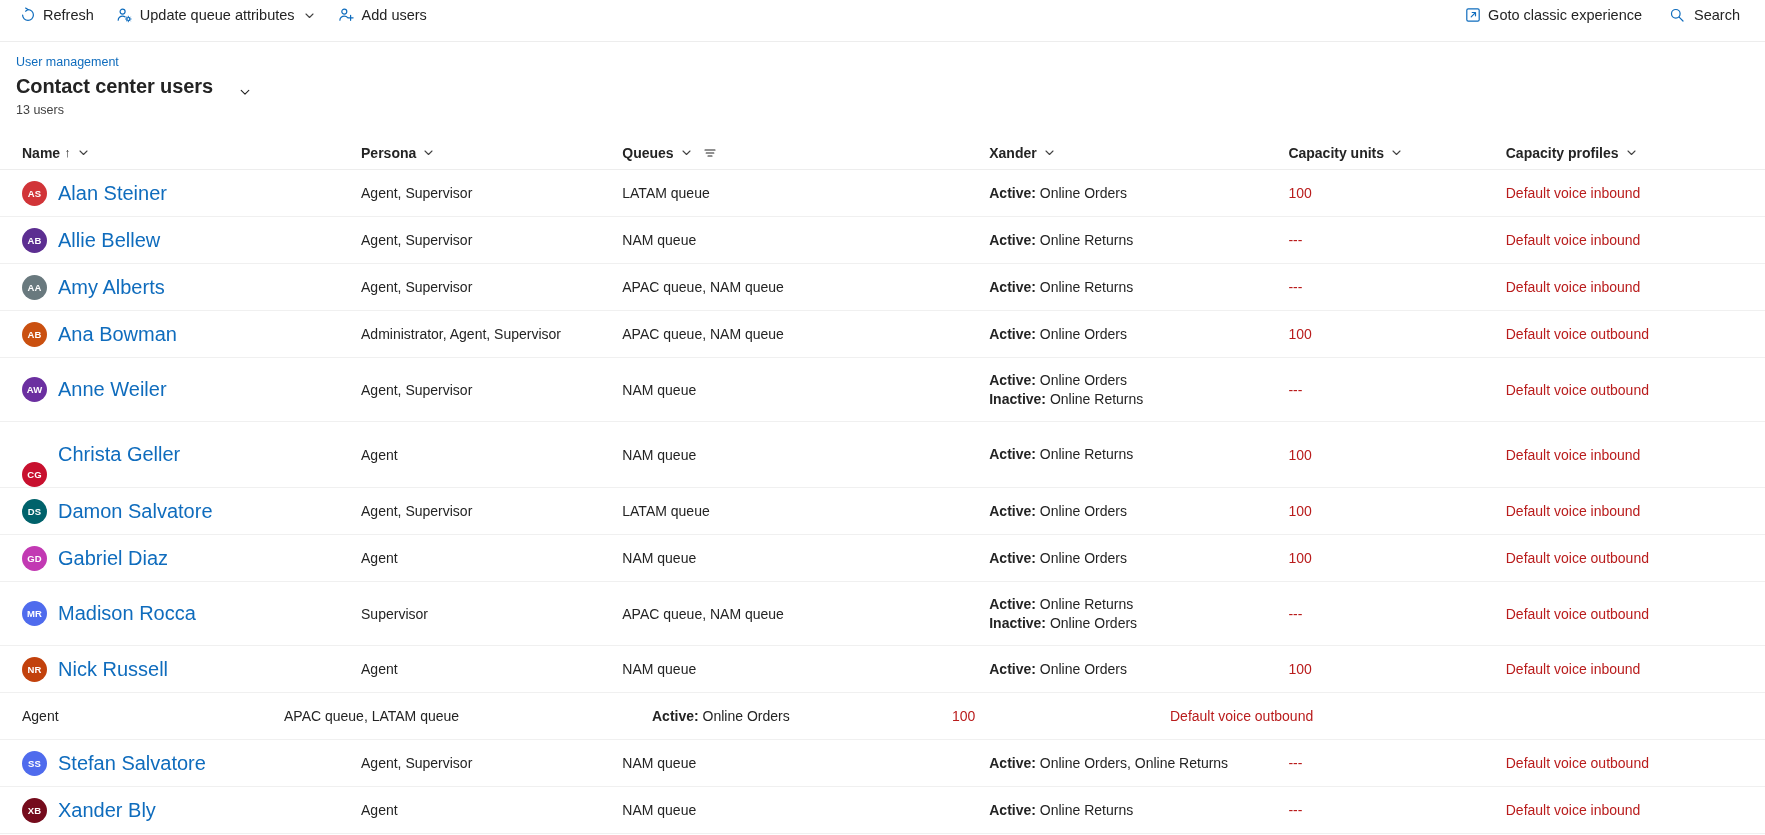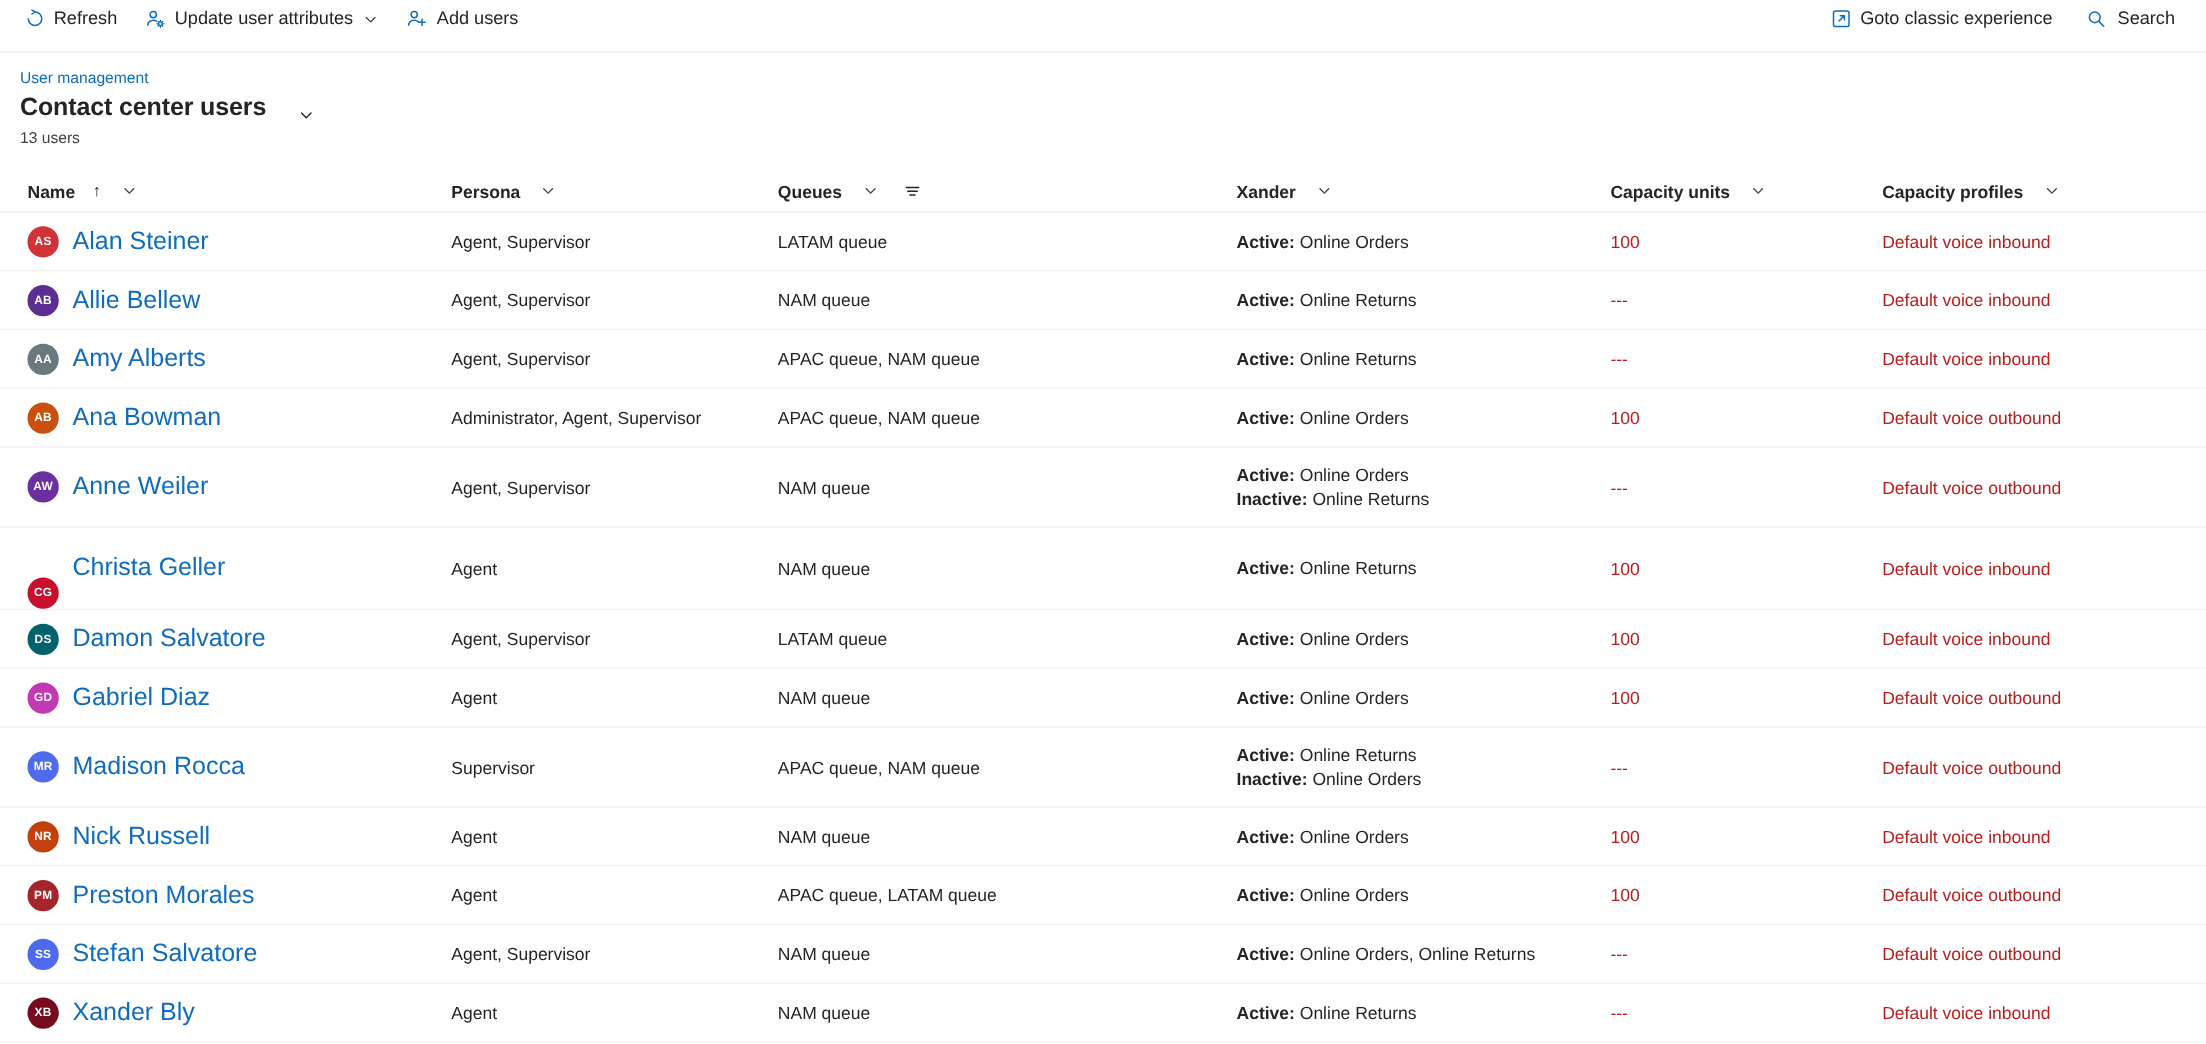--- a/index.html
+++ b/index.html
@@ -74,21 +74,21 @@
   .grid-head {
     display: flex;
     align-items: center;
     height: 34px;
     border-bottom: 1px solid #ededed;
     padding-left: 22px;
   }
   .th {
     display: flex;
     align-items: center;
-    gap: 16px;
+    gap: 6px;
     font-size: 14px;
     font-weight: 700;
     color: #242424;
     padding-left: 0;
   }
   .th .sort-ico { font-size: 13px; font-weight: 400; color:#242424; margin-left:-2px;}
   .th .hchev { width: 13px; height: 13px; color:#424242; display:inline-flex;}
   .th .hchev svg{display:block;}
   .filter-ico { width: 14px; height: 14px; color:#242424; display:inline-flex; margin-left:4px; cursor:pointer;}
   .filter-ico svg{display:block;}
@@ -155,21 +155,21 @@
 
     <button class="cmd-btn">
       <span class="cmd-ico">
         <svg width="17" height="17" viewBox="0 0 17 17" fill="none">
           <circle cx="6.6" cy="4.6" r="2.5" stroke="currentColor" stroke-width="1.2"></circle>
           <path d="M2.2 13.2c0-2.4 2-4 4.4-4 1 0 1.9.25 2.6.7" stroke="currentColor" stroke-width="1.2" stroke-linecap="round"></path>
           <circle cx="12.3" cy="12" r="1.5" stroke="currentColor" stroke-width="1.1"></circle>
           <path d="M12.3 9.2v1 M12.3 13.8v1 M9.5 12h1 M14.1 12h1 M10.4 10.1l.7.7 M13.5 13.2l.7.7 M14.2 10.1l-.7.7 M11.1 13.2l-.7.7" stroke="currentColor" stroke-width="1" stroke-linecap="round"></path>
         </svg>
       </span>
-      <span>Update user attributes</span>
+      <span>Update queue attributes</span>
       <span class="chev">
         <svg width="13" height="13" viewBox="0 0 13 13" fill="none">
             <path d="M3 5 L6.5 8.5 L10 5" stroke="currentColor" stroke-width="1.1" stroke-linecap="round" stroke-linejoin="round"></path>
           </svg>
       </span>
     </button>
 
     <button class="cmd-btn">
       <span class="cmd-ico">
         <svg width="17" height="17" viewBox="0 0 17 17" fill="none">
@@ -409,24 +409,20 @@
         </div>
         <div class="cell c-persona">Agent</div>
         <div class="cell c-queues">NAM queue</div>
         <div class="cell c-skills stacked">
           <div><span class="skill-lbl">Active:</span><span class="skill-val"> Online Orders</span></div>
         </div>
         <div class="cell c-cap muted">100</div>
         <div class="cell c-profile muted">Default voice inbound</div>
       </div>
       <div class="row">
-        <div class="cell c-name namecell">
-          <span class="avatar" style="background: rgb(164, 38, 44);">PM</span>
-          <span class="uname">Preston Morales</span>
-        </div>
         <div class="cell c-persona">Agent</div>
         <div class="cell c-queues">APAC queue, LATAM queue</div>
         <div class="cell c-skills stacked">
           <div><span class="skill-lbl">Active:</span><span class="skill-val"> Online Orders</span></div>
         </div>
         <div class="cell c-cap muted">100</div>
         <div class="cell c-profile muted">Default voice outbound</div>
       </div>
       <div class="row">
         <div class="cell c-name namecell">

